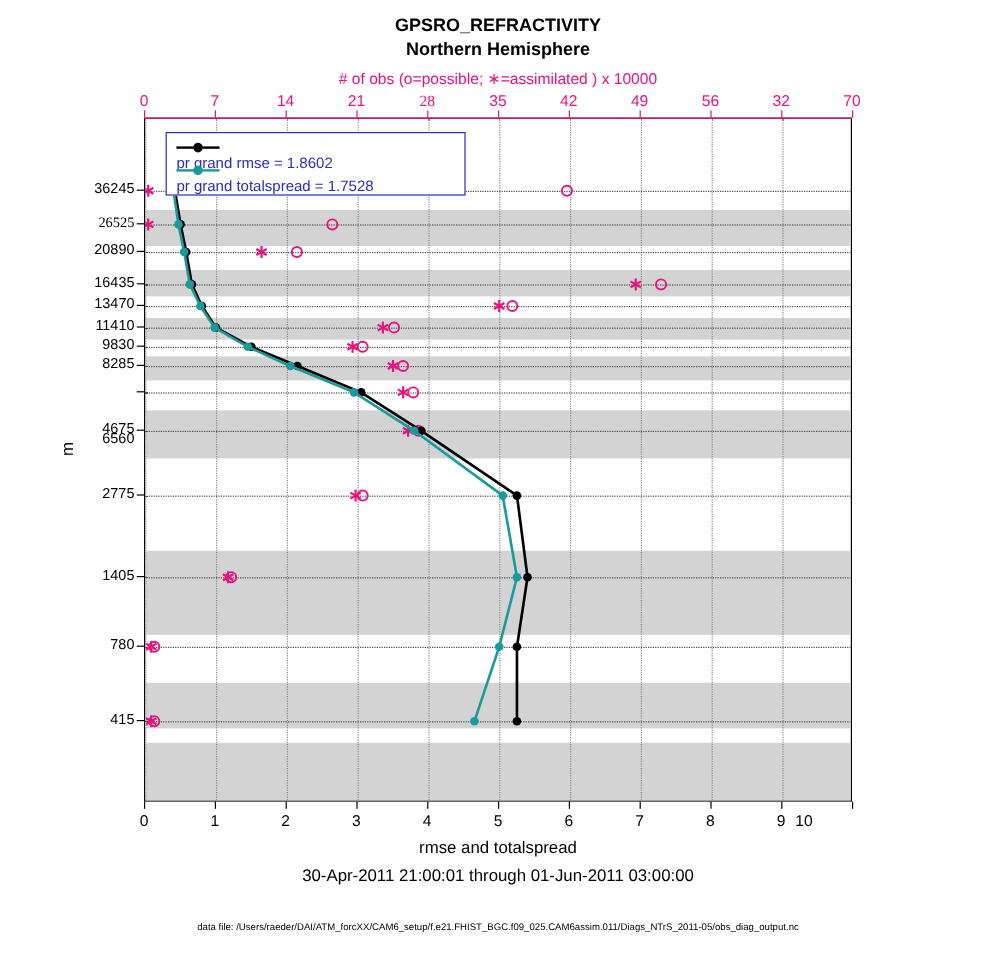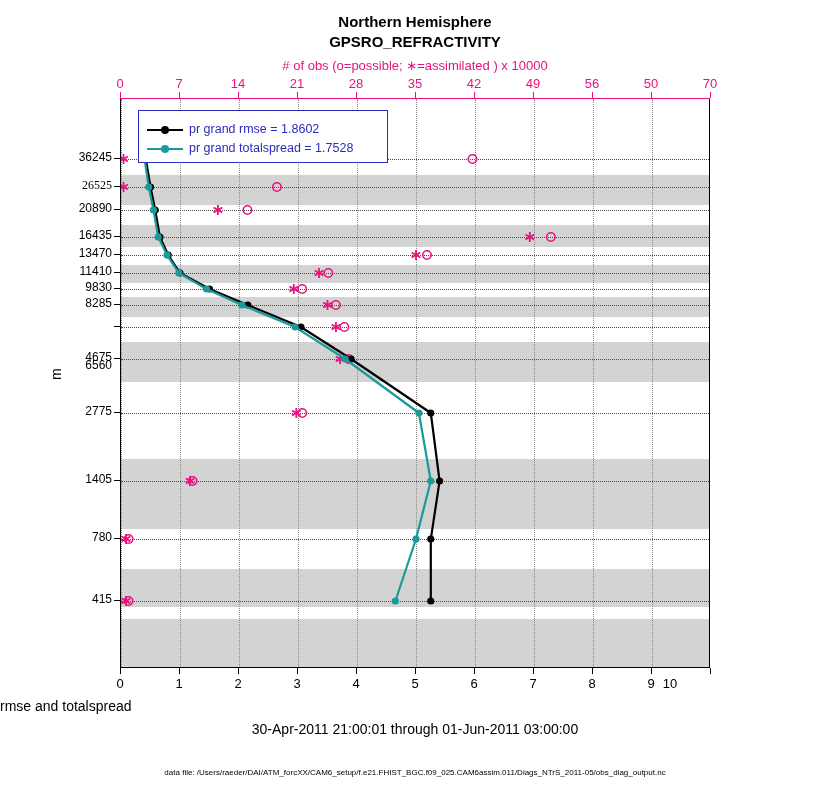--- a/index.html
+++ b/index.html
@@ -118,20 +118,21 @@
     position: absolute;
     height: 0;
     border-top: 1px solid #000;
     width: 6px;
   }
   .xlabel-bottom {
     position: absolute;
     left: 0;
     top: 698px;
     width: 830px;
+    text-align: center;
     font-size: 14px;
   }
   .subtitle {
     position: absolute;
     left: 0;
     top: 721px;
     width: 830px;
     text-align: center;
     font-size: 14px;
   }
@@ -157,22 +158,23 @@
     left: 18px;
     top: 12px;
     width: 250px;
     border: 1px solid #2b2bbd;
     background: #ffffff;
     padding: 6px 8px 7px 8px;
     box-sizing: border-box;
   }
   .legend-row {
     display: flex;
-    align-items: flex-end;
+    align-items: flex-start;
     height: 19px;
+    flex-direction: column;
   }
   .legend-swatch {
     width: 36px;
     height: 12px;
     position: relative;
     margin-right: 6px;
     flex: 0 0 auto;
   }
   .legend-swatch .ln {
     position: absolute;
@@ -192,22 +194,22 @@
   .legend-text {
     font-size: 12.5px;
     color: #2b2bbd;
     white-space: nowrap;
   }
 </style>
 </head>
 <body>
 
 <div class="title-block">
+  <div class="title-line">GPSRO_REFRACTIVITY</div>
   <div class="title-line">Northern Hemisphere</div>
-  <div class="title-line">GPSRO_REFRACTIVITY</div>
 </div>
 
 <div class="top-axis-label"># of obs (o=possible;  ∗=assimilated ) x 10000</div>
 
 <div class="ylabel">m</div>
 
 <div class="plot-wrap">
   <div class="plot-area" id="plot">
     <div class="band" style="top: 76px; height: 30px;"></div>
       <div class="band" style="top: 126px; height: 22px;"></div>
@@ -432,27 +434,27 @@
 <div class="xtick-bottom" style="left: 650px; top: 676px;">10</div>
 <div class="tickmark-b" style="left: 710px; top: 668px;"></div>
 <div class="xtick-top" style="left: 100px; top: 76px;">0</div>
 <div class="tickmark-t" style="left: 120px; top: 92px;"></div>
 <div class="xtick-top" style="left: 159px; top: 76px;">7</div>
 <div class="tickmark-t" style="left: 179px; top: 92px;"></div>
 <div class="xtick-top" style="left: 218px; top: 76px;">14</div>
 <div class="tickmark-t" style="left: 238px; top: 92px;"></div>
 <div class="xtick-top" style="left: 277px; top: 76px;">21</div>
 <div class="tickmark-t" style="left: 297px; top: 92px;"></div>
-<div class="xtick-top" style="left: 336px; top: 76px;">28</div>
+<div class="xtick-top" style="left: 336px; top: 76px; font-family: Liberation Serif, serif;">28</div>
 <div class="tickmark-t" style="left: 356px; top: 92px;"></div>
 <div class="xtick-top" style="left: 395px; top: 76px;">35</div>
 <div class="tickmark-t" style="left: 415px; top: 92px;"></div>
 <div class="xtick-top" style="left: 454px; top: 76px;">42</div>
 <div class="tickmark-t" style="left: 474px; top: 92px;"></div>
 <div class="xtick-top" style="left: 513px; top: 76px;">49</div>
 <div class="tickmark-t" style="left: 533px; top: 92px;"></div>
 <div class="xtick-top" style="left: 572px; top: 76px;">56</div>
 <div class="tickmark-t" style="left: 592px; top: 92px;"></div>
-<div class="xtick-top" style="left: 631px; top: 76px;">50</div>
+<div class="xtick-top" style="left: 631px; top: 76px;">32</div>
 <div class="tickmark-t" style="left: 651px; top: 92px;"></div>
 <div class="xtick-top" style="left: 690px; top: 76px;">70</div>
 <div class="tickmark-t" style="left: 710px; top: 92px;"></div>
 <div style="position: absolute; left: 120px; top: 98px; width: 590px; height: 0px; border-top: 1px solid rgb(232, 17, 127);"></div>
 
 </body></html>

